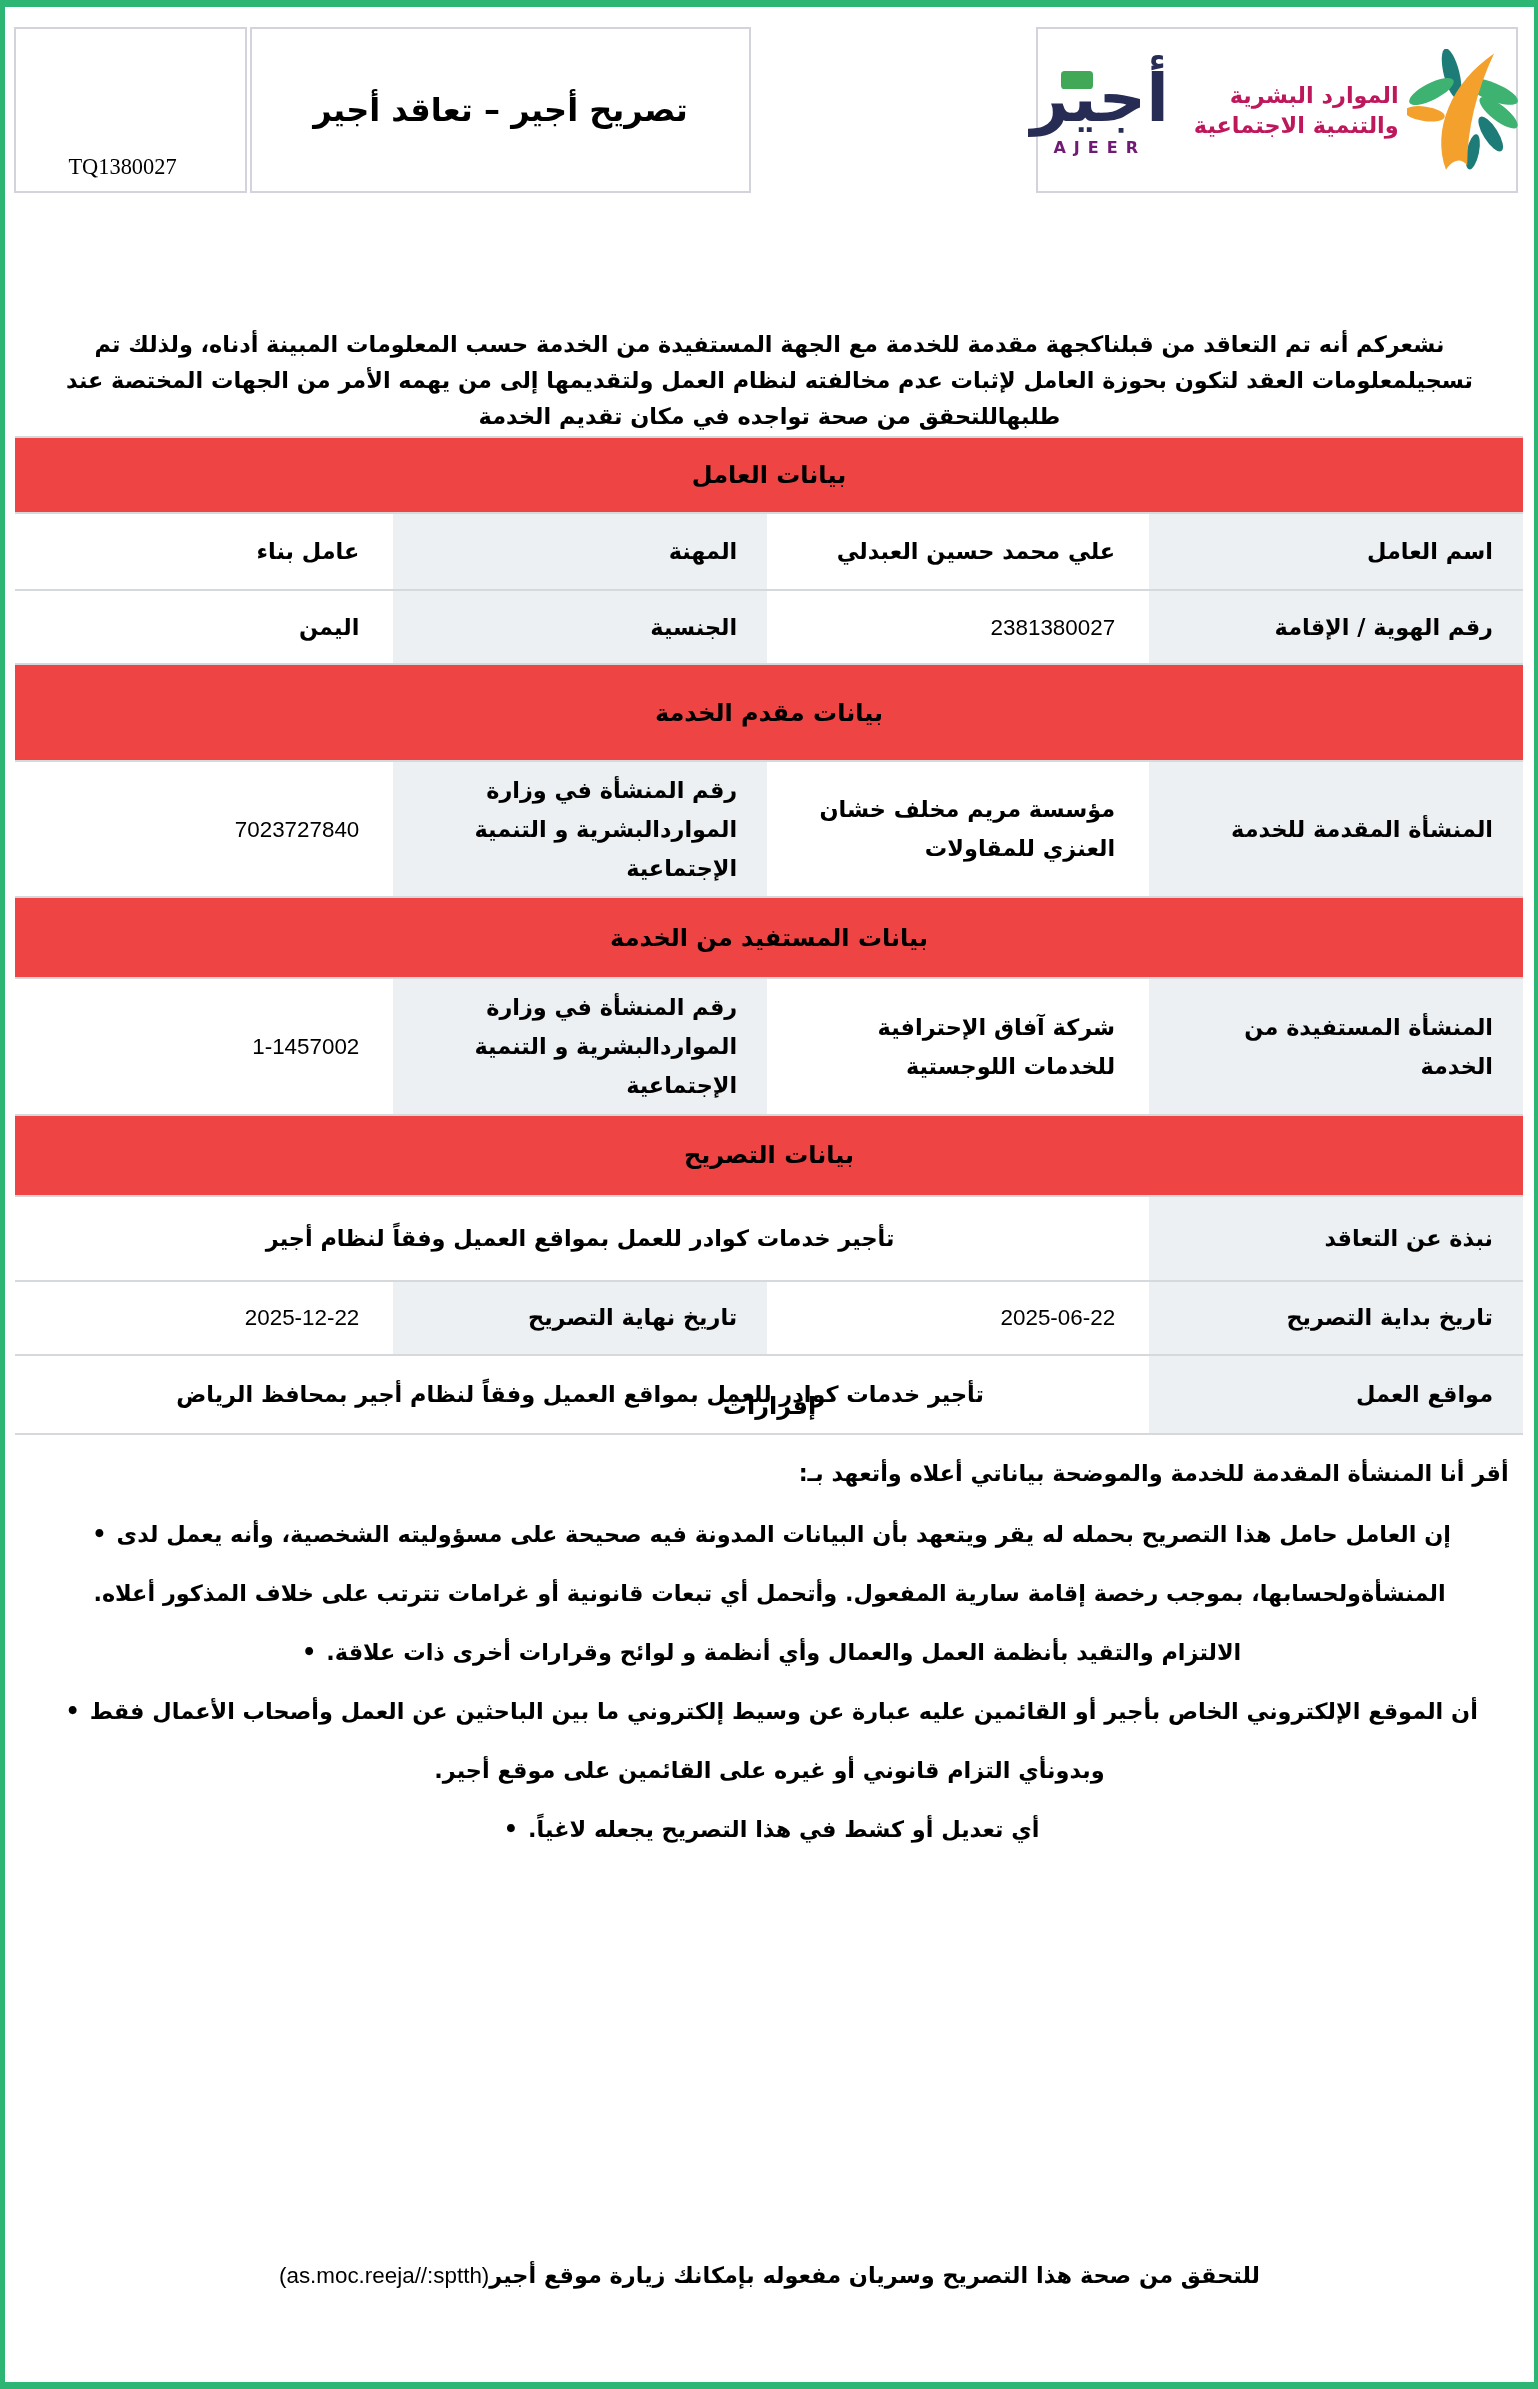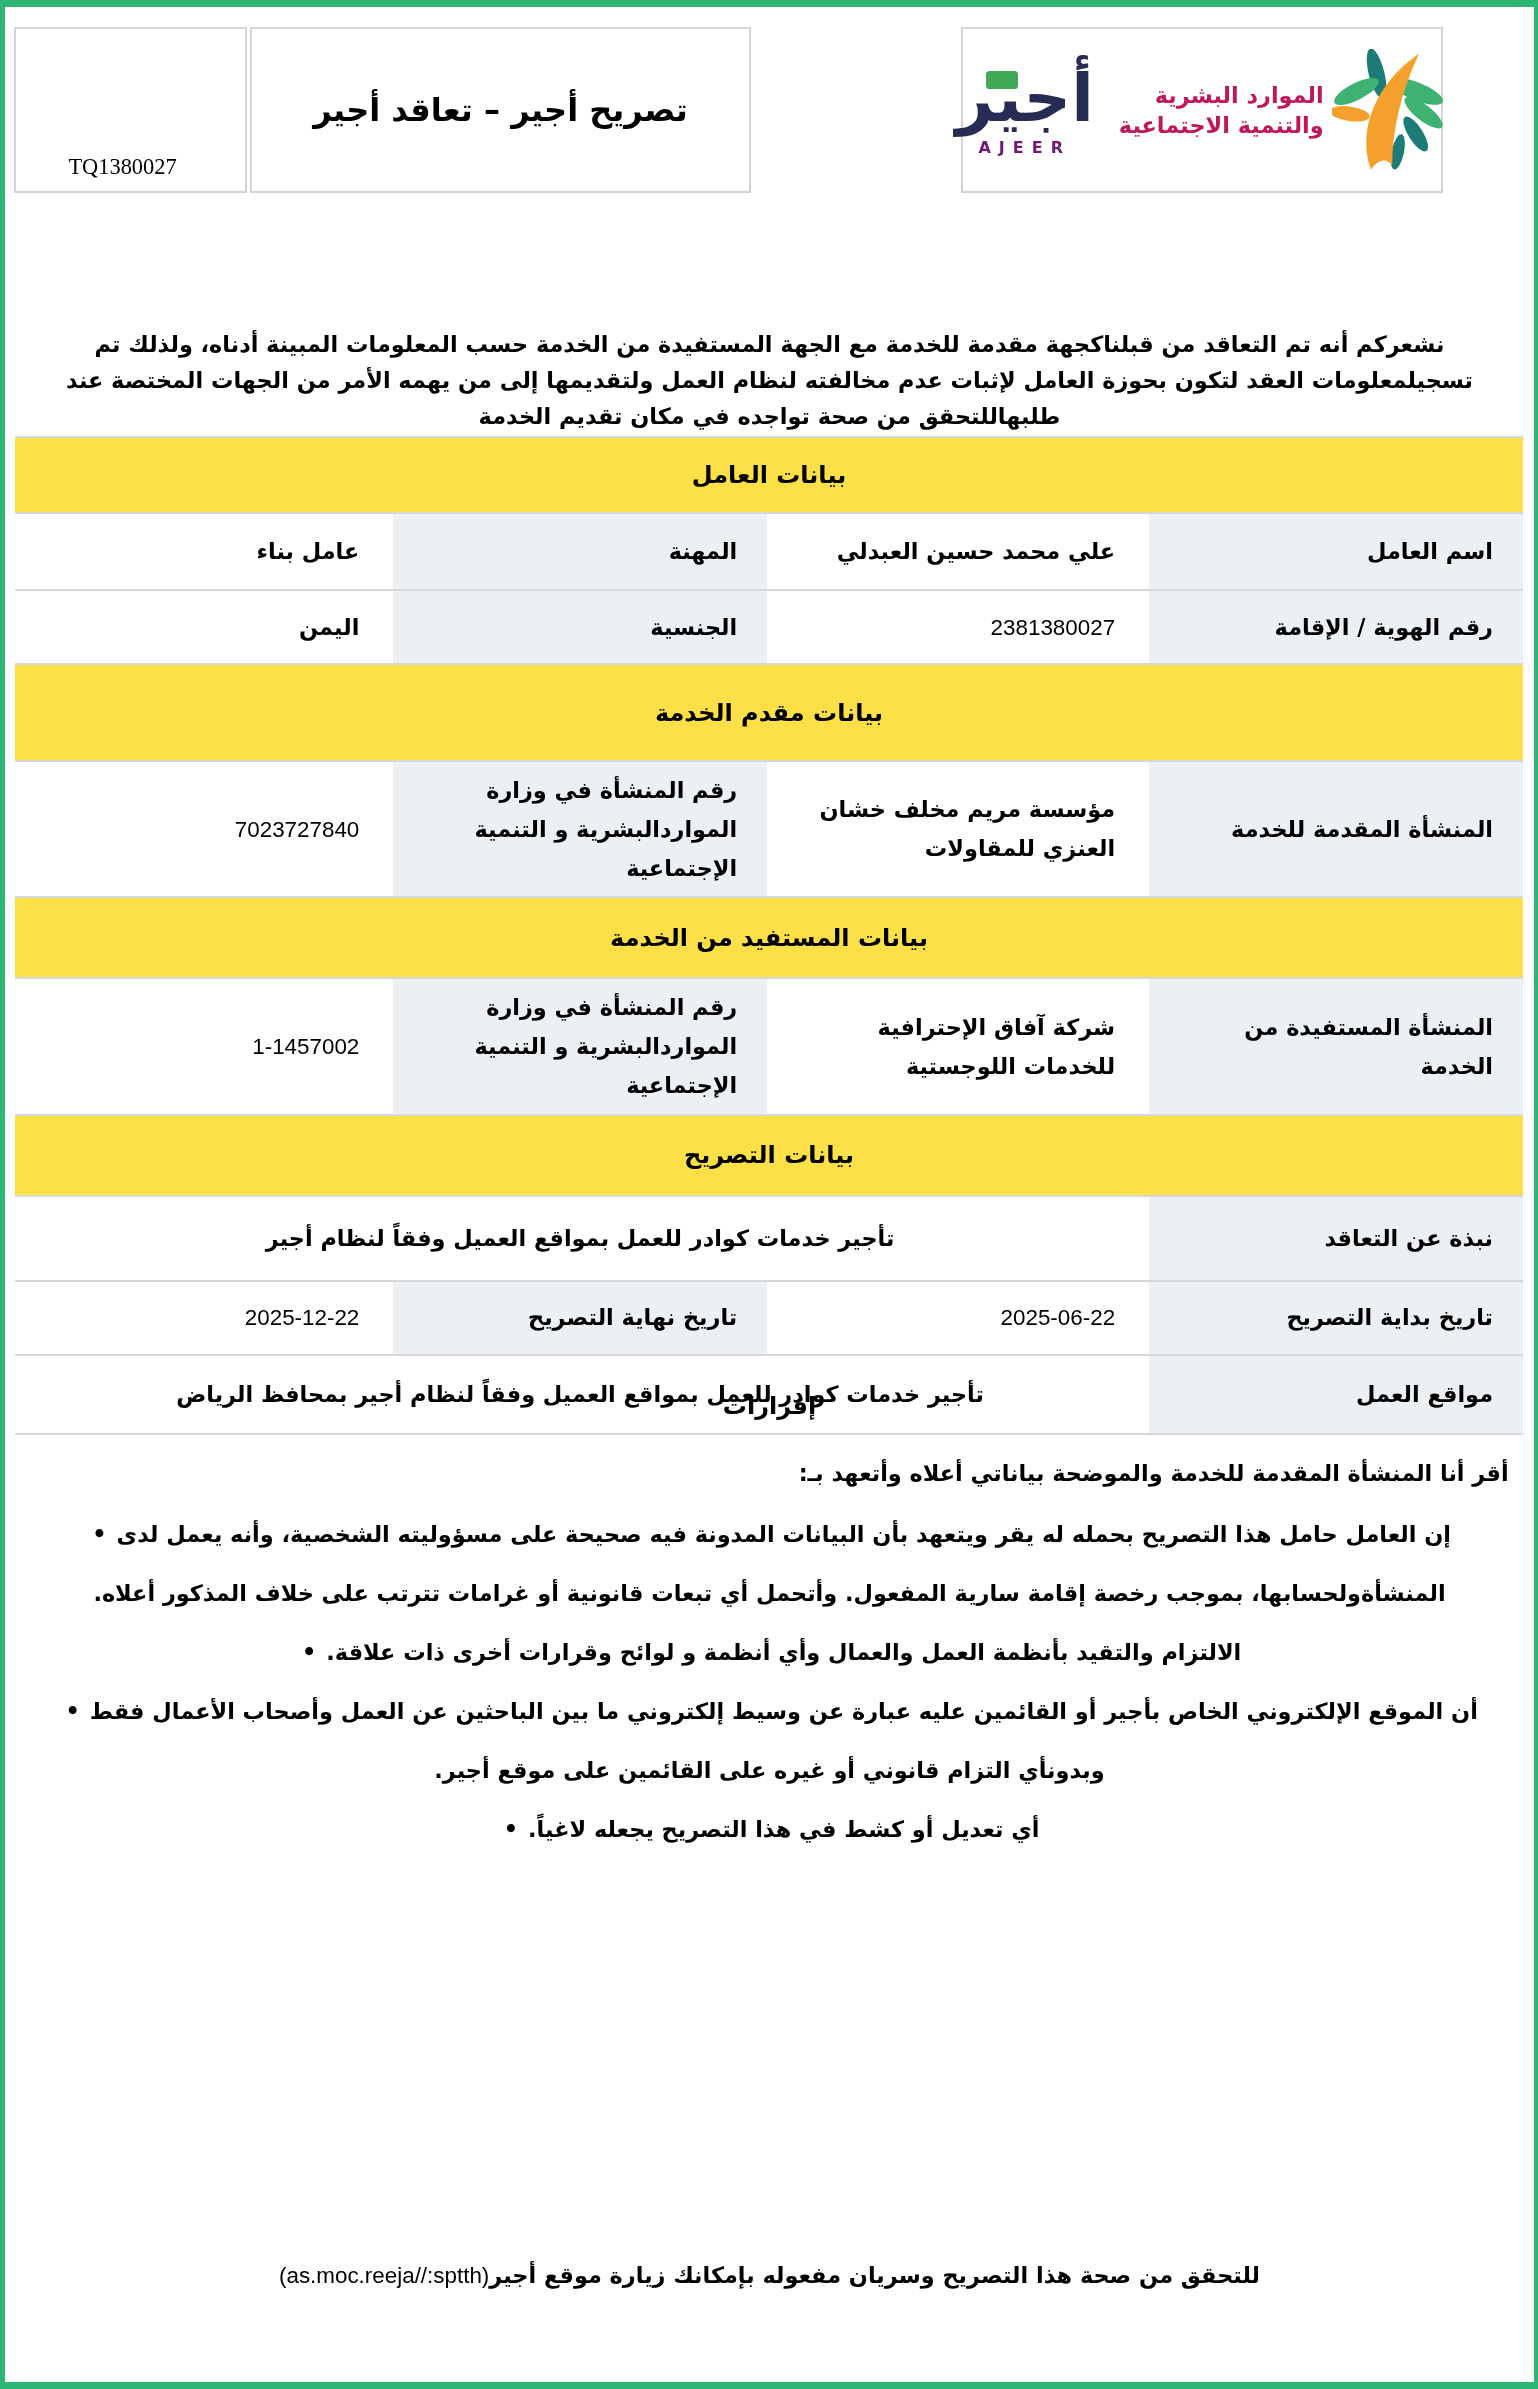--- a/index.html
+++ b/index.html
@@ -5,41 +5,41 @@
   html,body{margin:0;padding:0;background:#fff;}
   .page{position:relative;width:1539px;height:2389px;background:#ffffff;overflow:hidden;
         font-family:"DejaVu Sans","Liberation Sans",sans-serif;color:#000;}
   .green-frame{position:absolute;inset:0;border:7.2px solid #2DB573;border-left-width:5px;
         border-right-width:5px;z-index:10;pointer-events:none;}
 
   
   .hdr-box{position:absolute;top:27.4px;height:166px;border:2.2px solid #D3D4DB;background:#fff;box-sizing:border-box;}
   .hdr-box-left{left:14.4px;width:233px;}
   .hdr-box-title{left:250px;width:501px;display:flex;align-items:center;justify-content:center;}
-  .hdr-box-logos{left:961px;width:482px;display:flex;align-items:center;justify-content:center;gap:25px;}
+  .hdr-box-logos{left:1036px;width:482px;display:flex;align-items:center;justify-content:center;gap:25px;}
   .permit-no{position:absolute;left:52px;bottom:11.6px;font-family:"Liberation Serif",serif;font-size:22.4px;}
   .doc-title{font-size:32px;font-weight:700;}
 
   .ajeer-logo{text-align:center;position:relative;}
   .ajeer-ar{font-size:66px;line-height:1.05;font-weight:700;color:#262C54;position:relative;}
   .ajeer-accent{position:absolute;width:32px;height:17.3px;background:#41A857;border-radius:3.6px;
         top:7.2px;left:30px;}
   .ajeer-en{margin-top:4.3px;color:#701a75;font-size:16px;font-weight:700;letter-spacing:8px;}
 
   .ministry-logo{display:flex;align-items:center;gap:8.7px;}
   .ministry-text{text-align:right;color:#be185d;font-size:22.4px;font-weight:700;line-height:30px;white-space:nowrap;}
 
   
   .intro{position:absolute;top:326px;left:29px;right:29px;text-align:center;
          font-size:22.4px;line-height:36px;font-weight:700;}
 
   
   .doc-table{position:absolute;top:436px;left:15px;width:1508px;
              border-top:2.9px solid #D6D9DC;border-bottom:2.9px solid #D6D9DC;background:#fff;}
-  .sec-header{border-top:2.9px solid #D6D9DC;background:#fde047;display:flex;align-items:center;
+  .sec-header{border-top:2.9px solid #D6D9DC;background:#ef4444;display:flex;align-items:center;
               justify-content:center;font-size:24px;font-weight:700;}
   .doc-table > :first-child{border-top:none;}
   .trow{border-top:2.9px solid #D6D9DC;display:flex;gap:3.6px;background:#fff;}
   .tcell{display:flex;align-items:center;box-sizing:border-box;padding:8.7px 30px;
          font-size:22.4px;font-weight:700;line-height:39px;}
   .tcell.label{background:#EDF0F2;flex:0 0 calc(25% - 2.7px);}
   .tcell.value{background:#fff;flex:0 0 calc(25% - 2.7px);}
   .tcell.value.wide{flex:1 1 auto;justify-content:center;}
   .num{font-family:"Liberation Sans",sans-serif;font-weight:400;direction:ltr;unicode-bidi:embed;}
 

